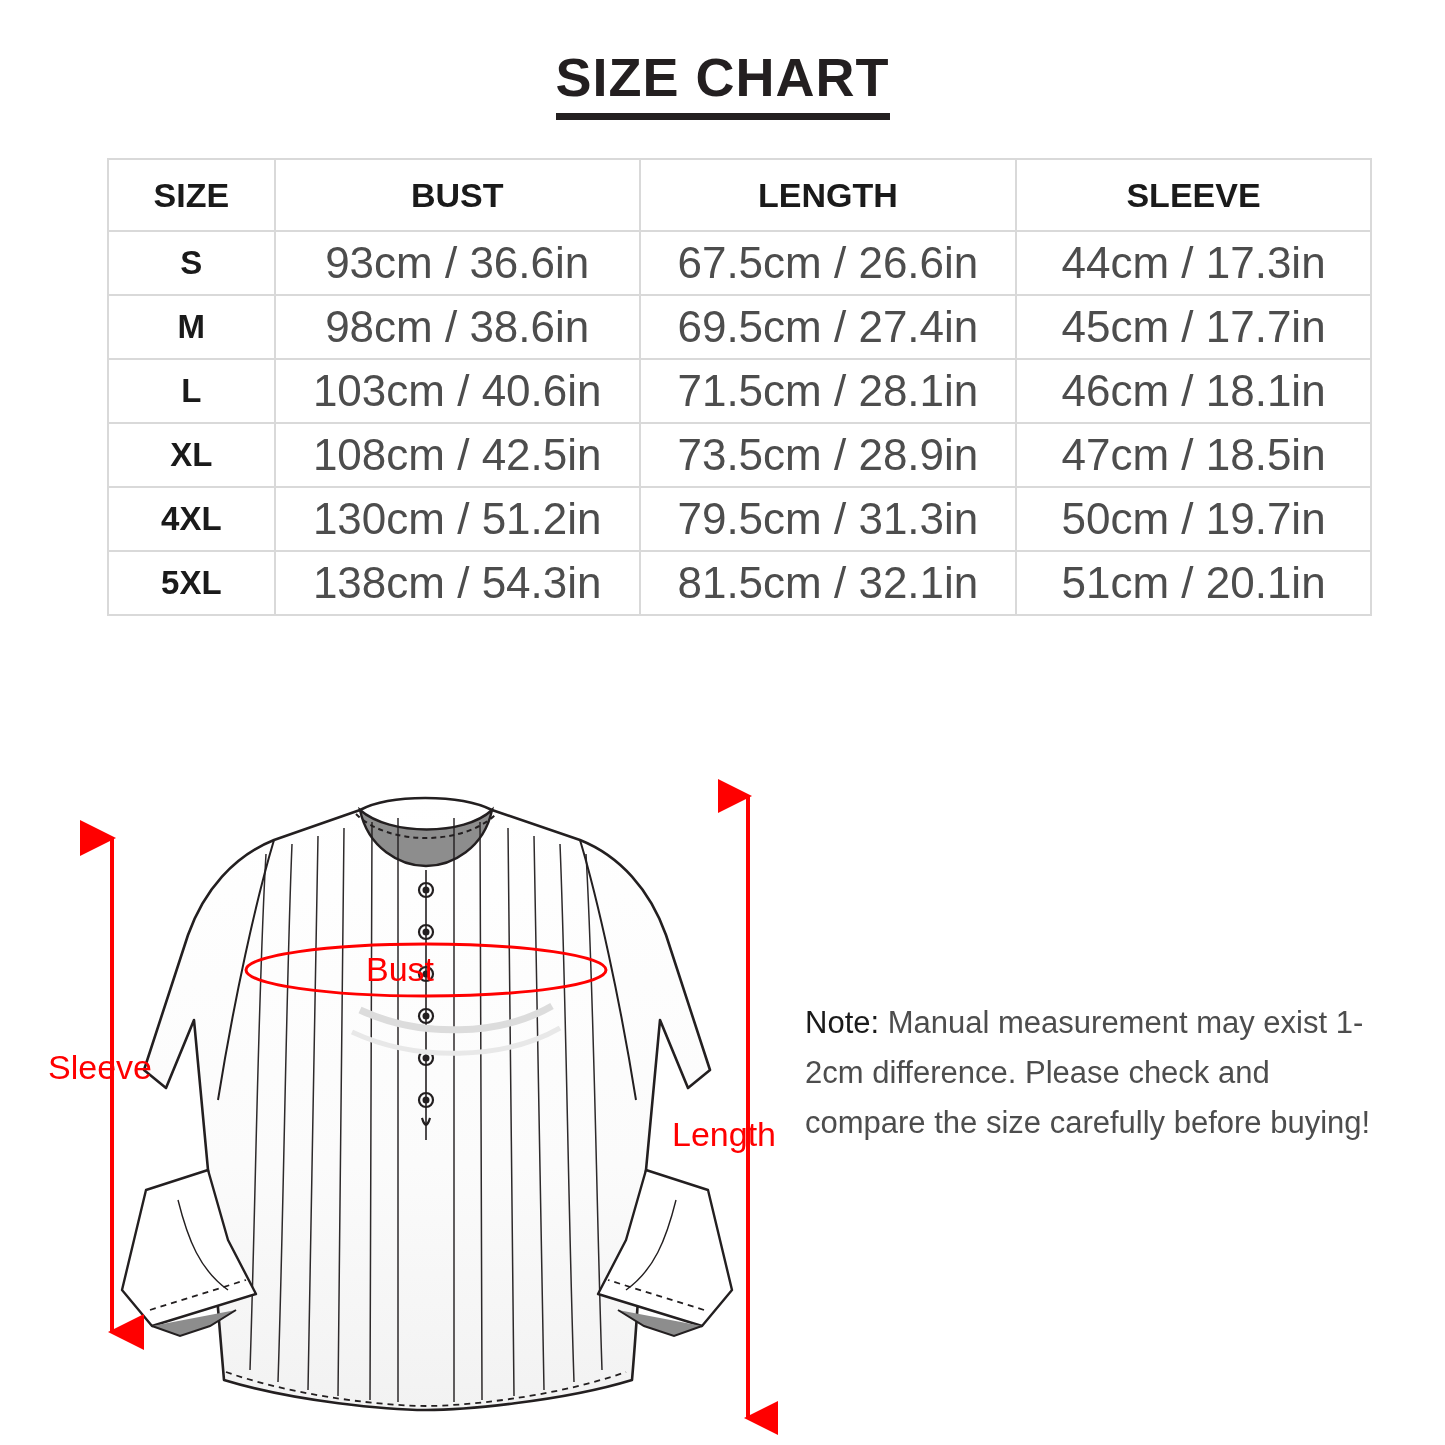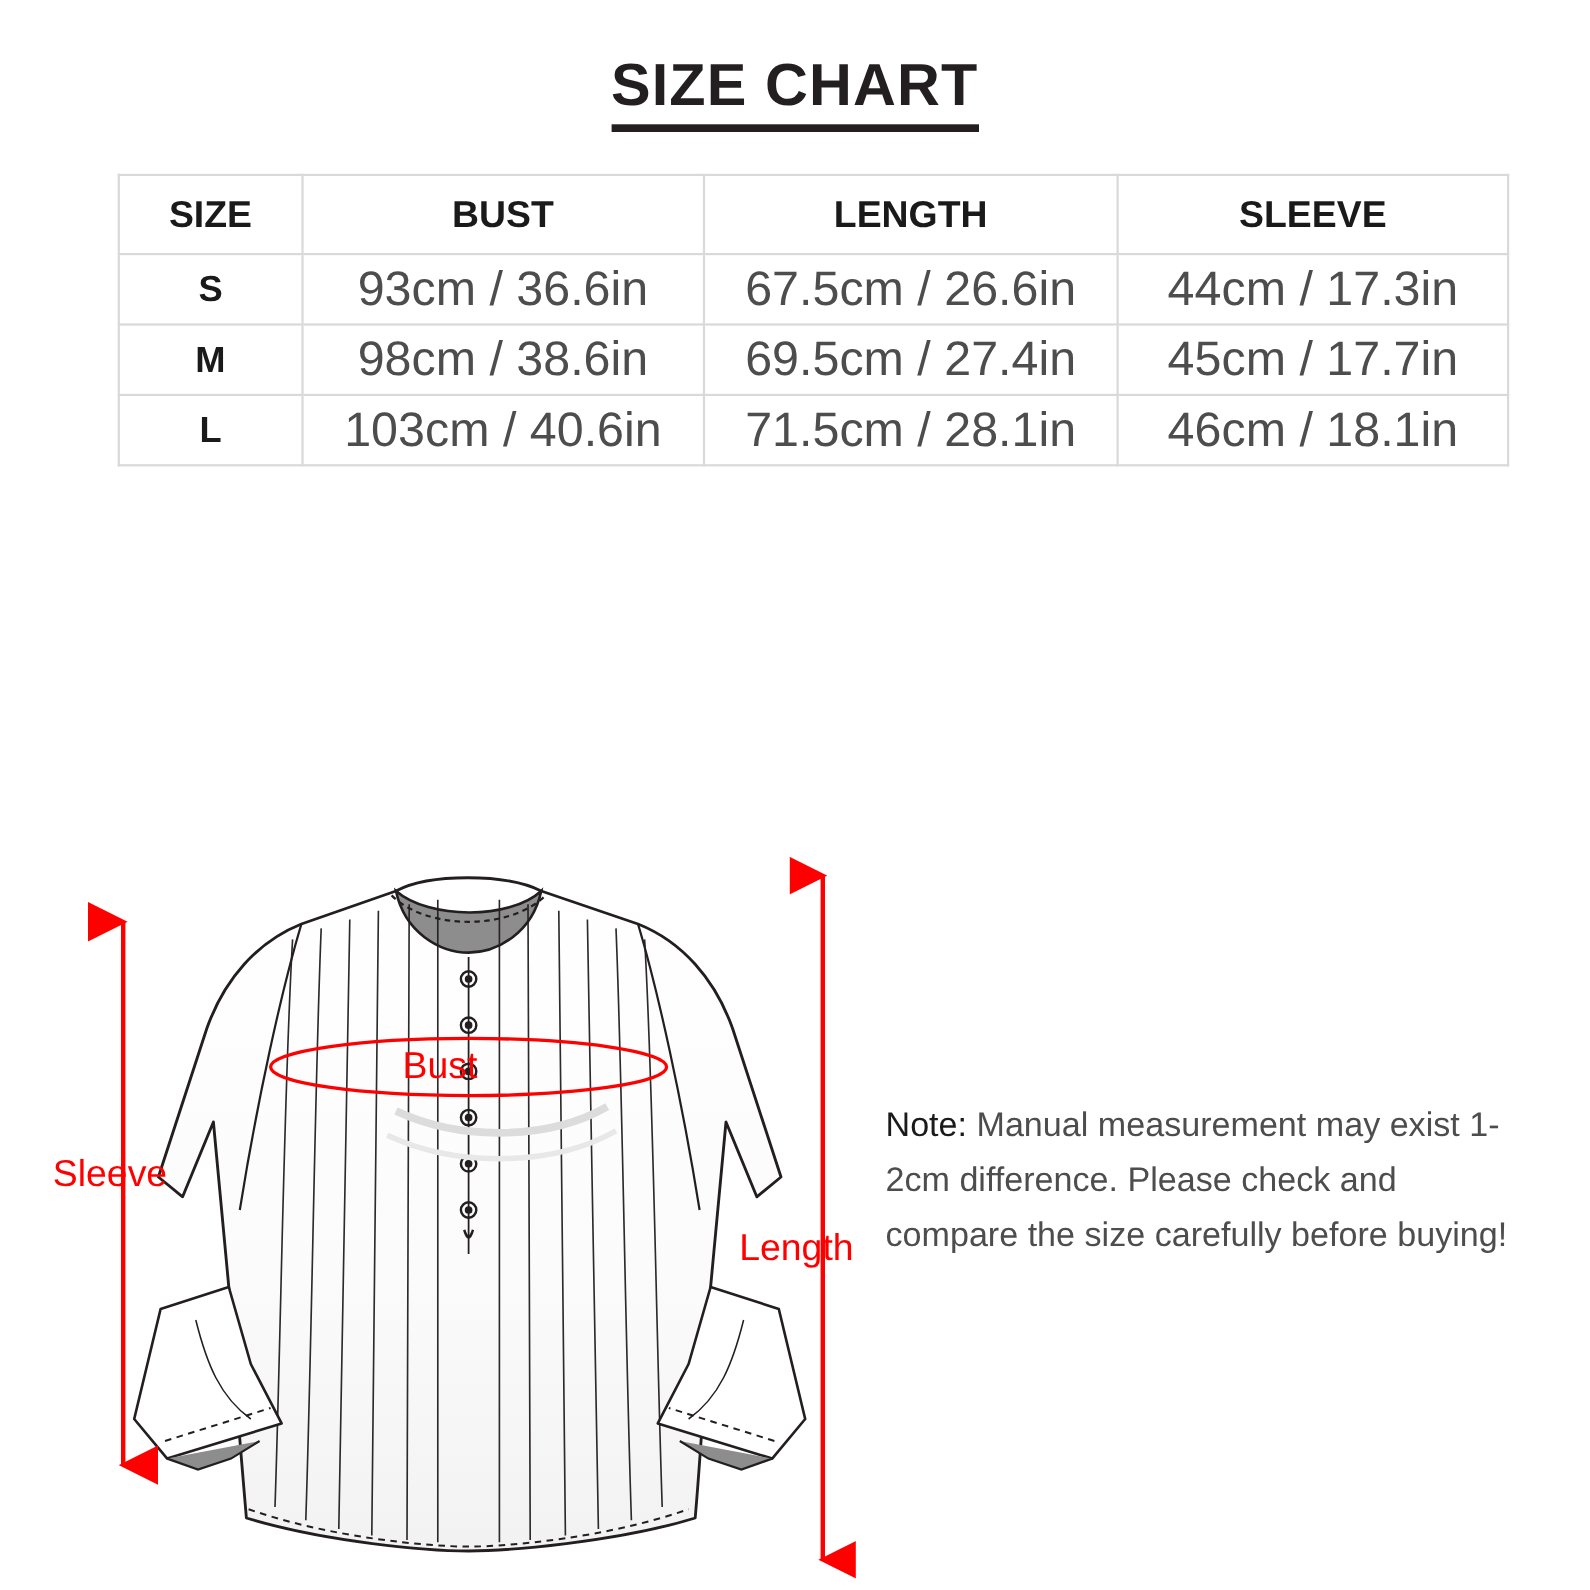--- a/index.html
+++ b/index.html
@@ -144,20 +144,38 @@
           <td class="size-col">M</td>
           <td>98cm / 38.6in</td>
           <td>69.5cm / 27.4in</td>
           <td>45cm / 17.7in</td>
         </tr>
         <tr>
           <td class="size-col">L</td>
           <td>103cm / 40.6in</td>
           <td>71.5cm / 28.1in</td>
           <td>46cm / 18.1in</td>
+        </tr>
+        <tr>
+          <td class="size-col">XL</td>
+          <td>108cm / 42.5in</td>
+          <td>73.5cm / 28.9in</td>
+          <td>47cm / 18.5in</td>
+        </tr>
+        <tr>
+          <td class="size-col">4XL</td>
+          <td>130cm / 51.2in</td>
+          <td>79.5cm / 31.3in</td>
+          <td>50cm / 19.7in</td>
+        </tr>
+        <tr>
+          <td class="size-col">5XL</td>
+          <td>138cm / 54.3in</td>
+          <td>81.5cm / 32.1in</td>
+          <td>51cm / 20.1in</td>
         </tr>
       </tbody>
     </table>
   </div>
 
   <div class="illus">
 
     <svg class="garment-svg" width="760" height="675" viewBox="0 0 760 675">
       <defs>
         <marker id="arrowhead-down" markerWidth="9" markerHeight="9" refX="4.5" refY="8" orient="auto">

